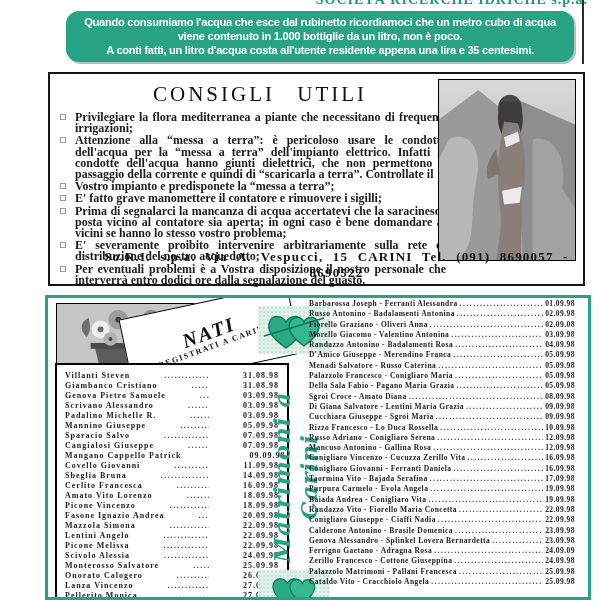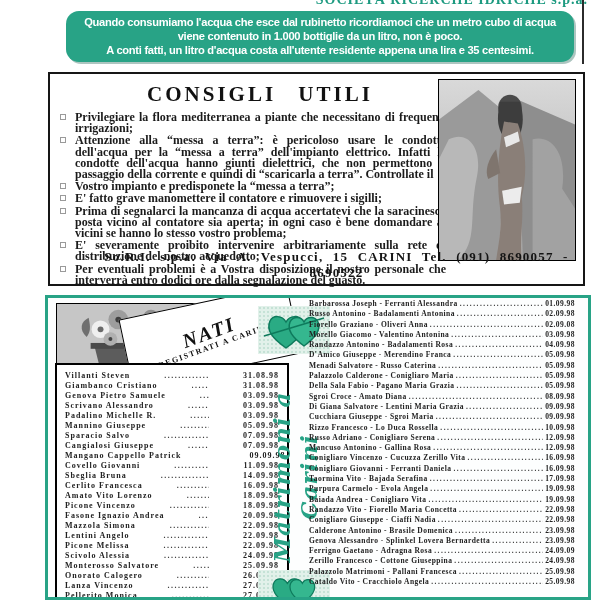--- a/index.html
+++ b/index.html
@@ -13,21 +13,21 @@
   .top-tick { position:absolute; left:582px; top:0; width:2px; height:64px; background:#2b2b2b; }
 
   
   .banner { position:absolute; left:66px; top:11px; width:508px; height:51px; background:#28a386;
     border-radius:13px; box-shadow:2px 2px 0 rgba(20,90,74,.35); padding-top:5px; }
   .banner .bline { text-align:center; white-space:nowrap; color:#ffffff; font-family:"Liberation Sans",sans-serif;
     font-weight:bold; font-size:11.5px; letter-spacing:-0.3px; line-height:13.8px; transform:scaleX(.97); transform-origin:center; }
 
   
   .consigli { position:absolute; left:48px; top:72px; width:537px; height:214px; border:2px solid #161616; background:#fff; }
-  .consigli-title { position:absolute; left:0; top:8px; width:420px; text-align:center; font-weight:bold;
+  .consigli-title { position:absolute; left:0; top:8px; width:420px; text-align:center; font-weight:normal;
     font-size:21px; letter-spacing:3px; word-spacing:14px; color:#111; }
   .tips { position:absolute; left:8px; top:38px; width:388px; }
   .tip { position:relative; padding-left:17px; font-weight:bold; font-size:12px; line-height:11.2px;
     color:#1b1b1b; text-align:justify; margin-bottom:1px; }
   .chk { position:absolute; left:2px; top:2px; width:6px; height:6px; border:1px solid #9a9a9a; background:#fff; }
   .photo { position:absolute; right:7px; top:5px; width:138px; height:182px; border:1px solid #000; background:#cfcfcf; }
   .photo svg { display:block; width:100%; height:100%; }
   .contact { position:absolute; left:0; bottom:3px; width:100%; text-align:center; font-weight:bold;
     font-size:13px; letter-spacing:1.2px; word-spacing:5px; color:#141414;padding-left:40px; }
 
@@ -381,21 +381,21 @@
           <span class="date">05.09.98</span>
         </div>
 
         <div class="m-row">
           <span>Menadi Salvatore - Russo Caterina</span>
           <span class="dots"></span>
           <span class="date">05.09.98</span>
         </div>
 
         <div class="m-row">
-          <span>Palazzolo Calderone - Conigliaro Maria</span>
+          <span>Palazzolo Francesco - Conigliaro Maria</span>
           <span class="dots"></span>
           <span class="date">05.09.98</span>
         </div>
 
         <div class="m-row">
           <span>Della Sala Fabio - Pagano Maria Grazia</span>
           <span class="dots"></span>
           <span class="date">05.09.98</span>
         </div>
 

